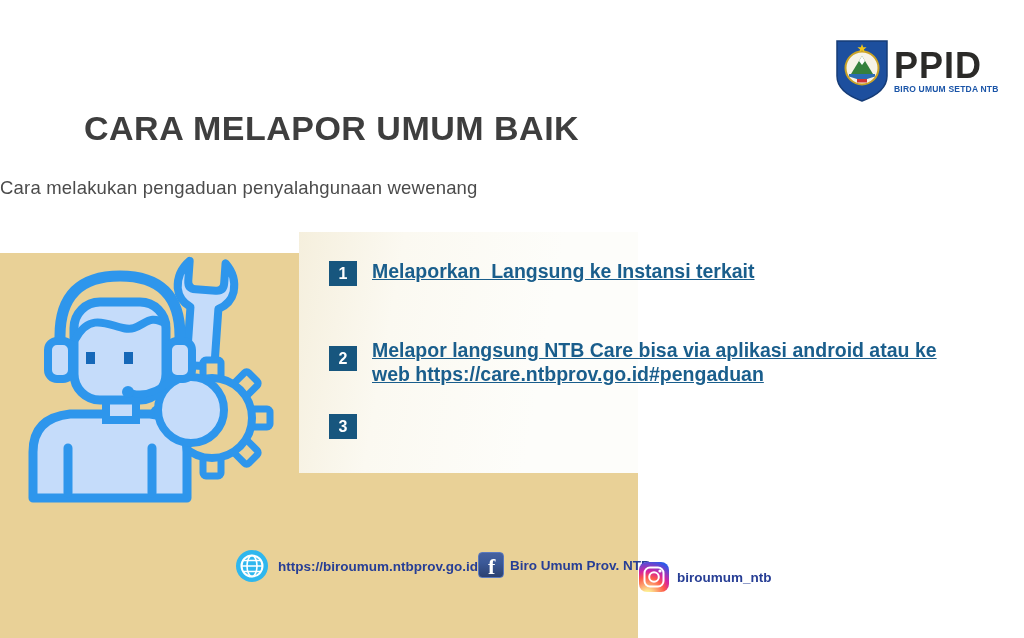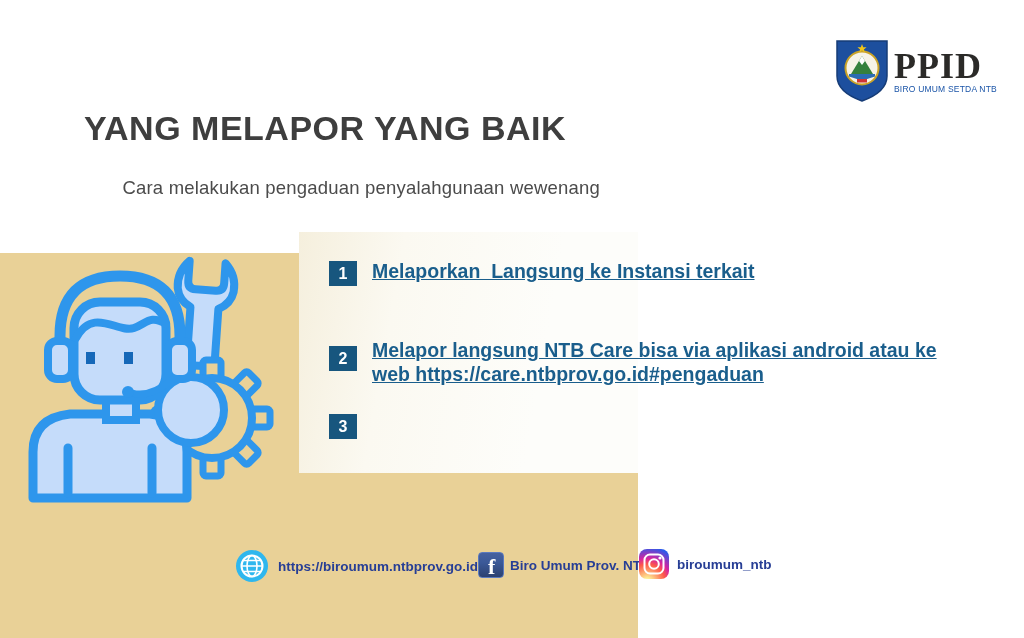--- a/index.html
+++ b/index.html
@@ -16,27 +16,27 @@
   
   .tan-left{position:absolute;left:0;top:253px;width:299px;height:385px;background:var(--tan);}
   .tan-bottom{position:absolute;left:0;top:473px;width:638px;height:165px;background:var(--tan);}
   .light-panel{position:absolute;left:299px;top:232px;width:339px;height:241px;
     background:linear-gradient(100deg,#f5efdd 0%,#fbf9f1 28%,#fdfdfa 70%);}
 
   
   .logo{position:absolute;left:833px;top:40px;display:flex;}
   .crest{width:58px;height:62px;flex:0 0 auto;}
   .logo-text{margin-left:3px;padding-top:9px;}
-  .logo-title{font-size:36px;font-weight:800;letter-spacing:1px;color:#2b2a28;line-height:34px;font-family:Liberation Serif, serif;}
-  .logo-sub{font-size:8.5px;font-weight:normal;color:var(--logo-blue);letter-spacing:0.2px;margin-top:1px;white-space:nowrap;}
+  .logo-title{font-size:36px;font-weight:800;letter-spacing:1px;color:#2b2a28;line-height:34px;}
+  .logo-sub{font-size:8.5px;font-weight:bold;color:var(--logo-blue);letter-spacing:0.2px;margin-top:1px;white-space:nowrap;}
 
   
   .title{position:absolute;left:84px;top:109px;font-size:34px;font-weight:800;
     letter-spacing:0.5px;color:var(--title-text);white-space:nowrap;}
-  .subtitle{position:absolute;left:0;top:177px;width:600px;text-align:right;
+  .subtitle{position:absolute;left:0;top:177px;width:600px;text-align:left;
     font-size:18.5px;color:var(--subtitle-text);line-height:21.5px;letter-spacing:0.2px;}
 
   
   .illo{position:absolute;left:0;top:240px;width:320px;height:280px;}
 
   
   .step{position:absolute;left:329px;display:flex;align-items:flex-start;}
   .step-1{top:259px;}
   .step-2{top:338px;}
   .step-3{top:410px;}
@@ -47,21 +47,21 @@
   .step-text{margin-left:15px;font-size:19.5px;font-weight:bold;color:var(--step-text);line-height:24px;text-decoration:underline;}
   .step-line{white-space:pre;}
 
   
   .footer-item{position:absolute;display:flex;align-items:center;color:var(--footer-text);font-weight:bold;}
   .f-label{font-size:13.5px;white-space:nowrap;}
   .site{left:236px;top:550px;}
   .site .f-label{margin-left:10px;}
   .fb{left:478px;top:552px;}
   .fb .f-label{margin-left:6px;}
-  .ig{left:639px;top:549px;}
+  .ig{left:639px;top:562px;}
   .ig .f-label{margin-left:8px;}
 
   .globe{width:32px;height:32px;flex:0 0 auto;}
   .fb-icon{position:relative;width:26px;height:26px;flex:0 0 auto;border-radius:4px;
     background:linear-gradient(#46619f,var(--fb) 40%,#2c4170);border:1.5px solid #5a79bf;overflow:hidden;}
   .fb-icon::after{content:"f";position:absolute;left:9px;top:1px;color:#fff;
     font-family:"Liberation Serif",serif;font-weight:bold;font-size:22px;}
   .ig-icon{display:flex;align-items:center;justify-content:center;width:30px;height:30px;flex:0 0 auto;border-radius:8px;
     background:radial-gradient(circle at 28% 110%, #fdf497 0%, #fdf497 8%, #fd5949 45%, #d6249f 60%, #285aeb 90%);}
 </style>
@@ -83,21 +83,21 @@
       <path d="M15 34 H41 V36.5 Q28 42 15 36.5 Z" fill="#2b6cb3"></path>
       <rect x="23" y="39" width="10" height="3.5" fill="#cf3434"></rect>
       <polygon points="28,4 29.2,7.2 32.6,7.3 29.9,9.4 30.9,12.6 28,10.6 25.1,12.6 26.1,9.4 23.4,7.3 26.8,7.2" fill="#f0c419"></polygon>
     </svg>
     <div class="logo-text">
       <div class="logo-title">PPID</div>
       <div class="logo-sub">BIRO UMUM SETDA NTB</div>
     </div>
   </div>
 
-  <h1 class="title">YANG MELAPOR YANG BAIK</h1>
+  <h1 class="title">CARA MELAPOR UMUM BAIK</h1>
   <div class="subtitle">
     <div>Cara melakukan pengaduan penyalahgunaan wewenang</div>
   </div>
 
   <svg class="illo" viewBox="0 0 320 280">
 
     <g transform="rotate(4 204 74)">
       <path d="M186 22 Q174 34 176 50 Q178 62 190 68 L190 126 L218 126 L218 68 Q230 62 232 50 Q234 34 222 22 L222 42 Q222 50 214 50 L194 50 Q186 50 186 42 Z" fill="#c5dcfa" stroke="#2e96ec" stroke-width="8" stroke-linejoin="round"></path>
     </g>
 

